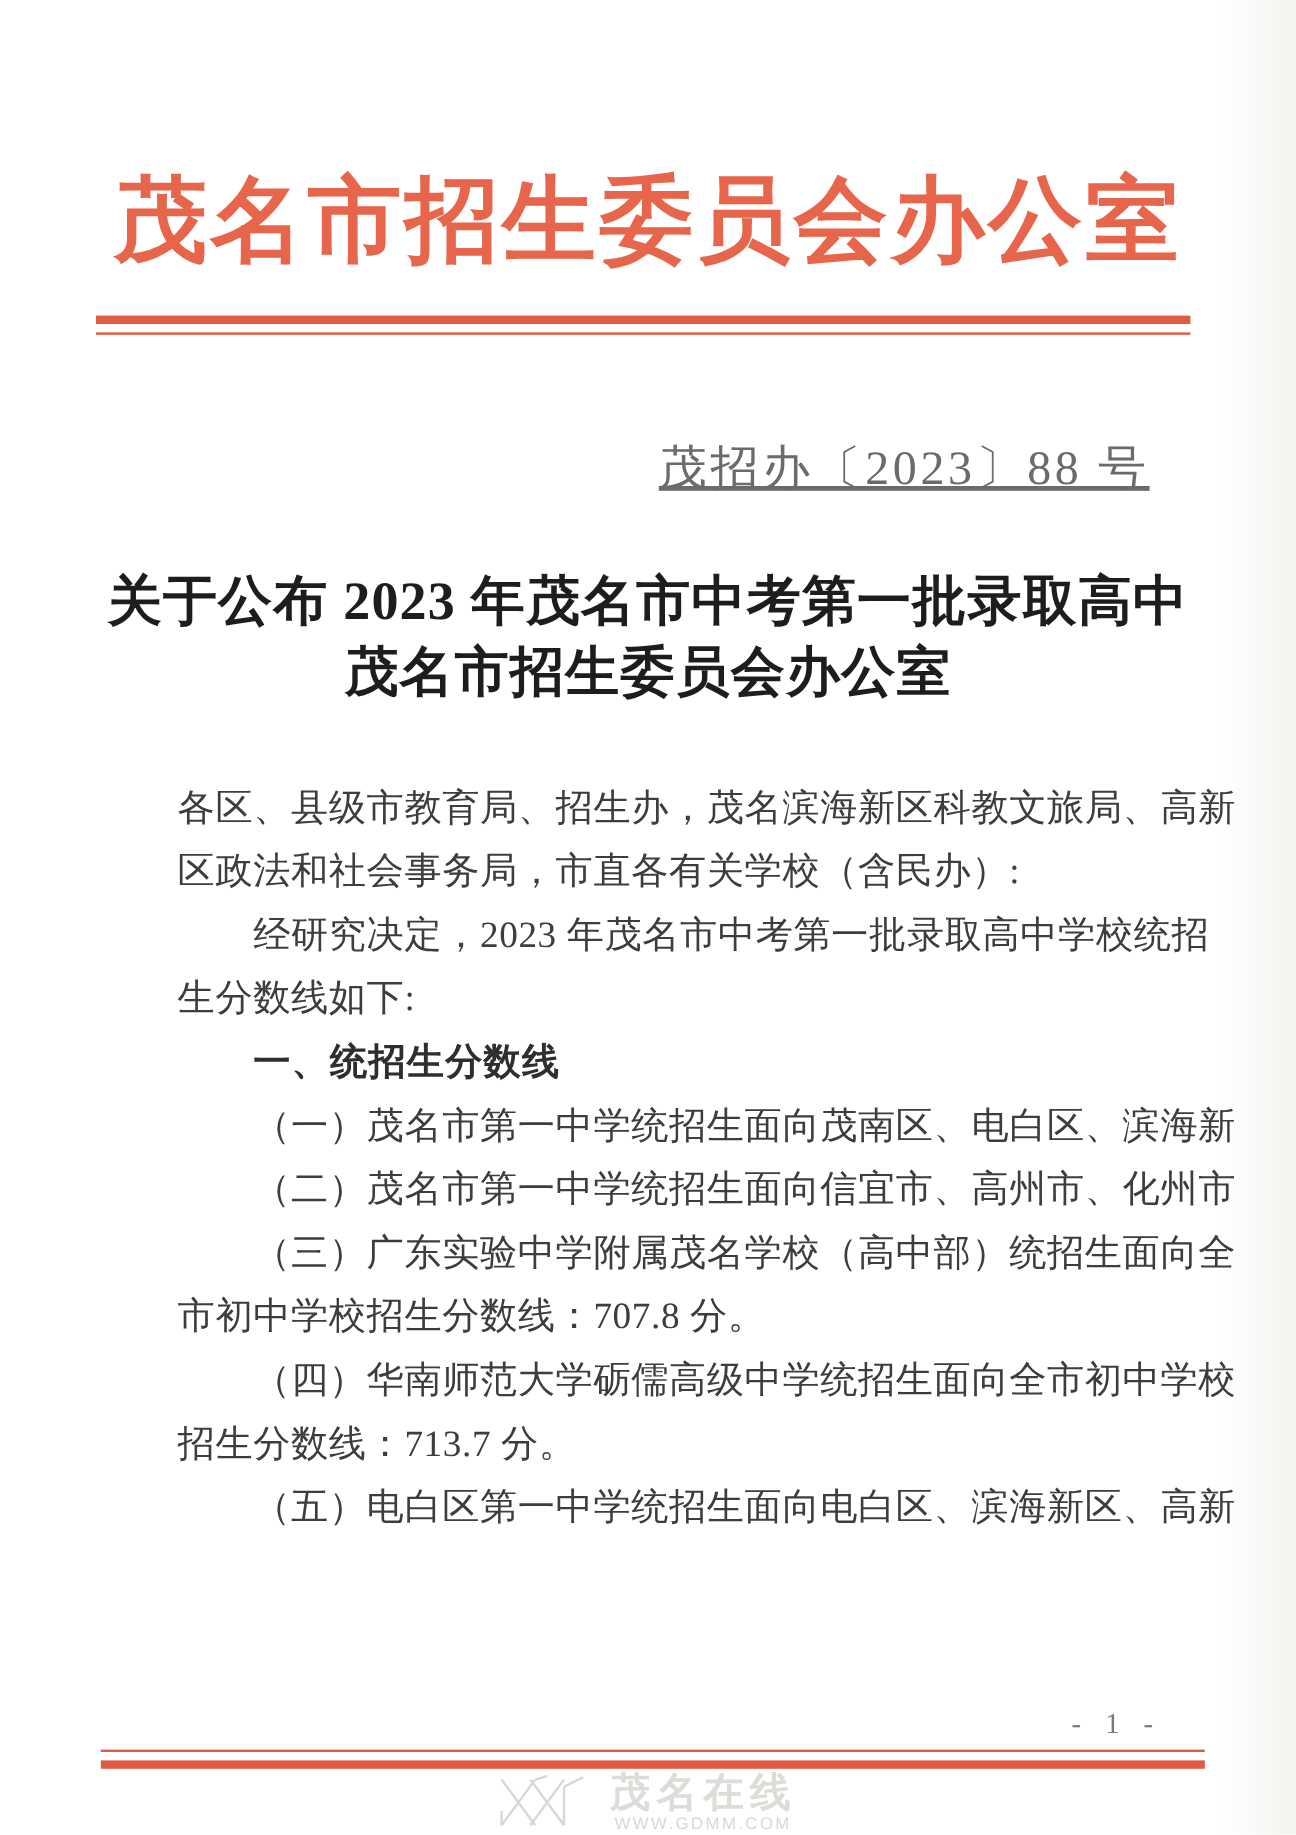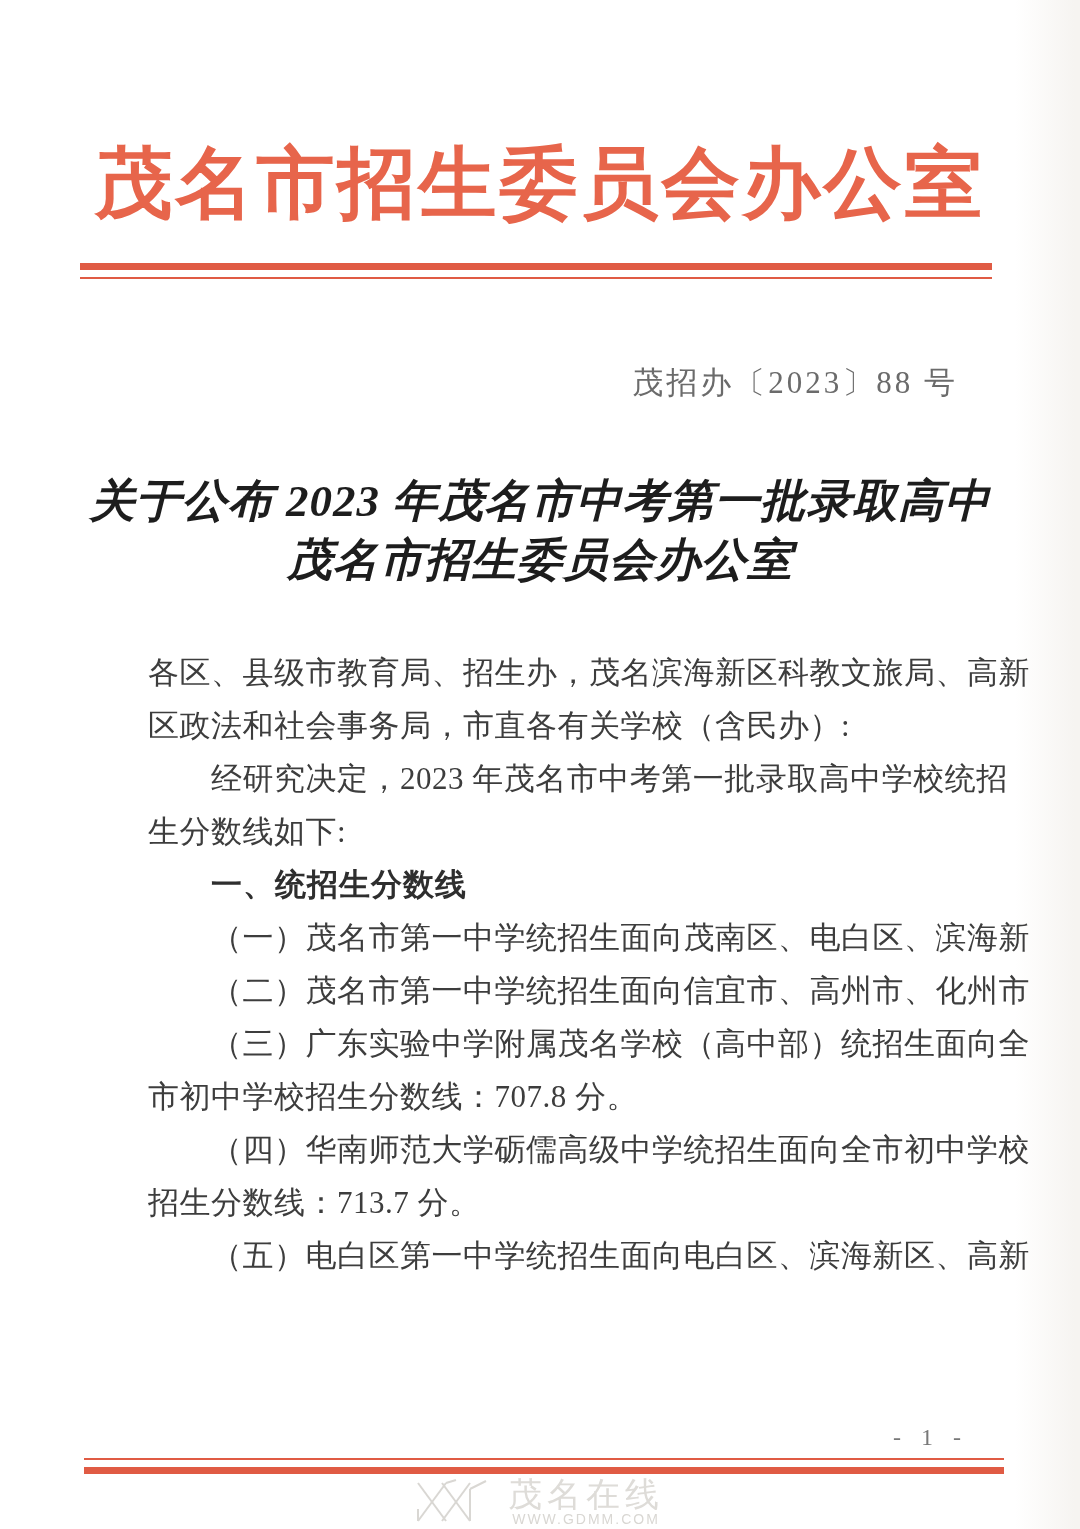--- a/index.html
+++ b/index.html
@@ -26,35 +26,35 @@
     margin: 0;
     white-space: nowrap;
   }
   .rule { position: absolute; left: 80px; right: 88px; background: #e05b44; }
   .rule-thick-top { top: 263px; height: 7px; }
   .rule-thin-top  { top: 277px; height: 2px; }
 
   
   .doc-number {
     position: absolute; top: 362px; right: 122px;
-    font-size: 31px; letter-spacing: 3px;
+    font-size: 40px; letter-spacing: 3px;
     color: #6b6b6b;
     white-space: nowrap;
+    text-decoration: underline;
   }
 
   
   .doc-title {
     position: absolute; top: 472px; left: 0; right: 0;
     text-align: center;
     font-size: 45px; font-weight: 700;
     line-height: 59px;
     letter-spacing: 1px;
     color: #1d1d1d;
     margin: 0;
-    font-style: italic;
   }
 
   
   .doc-body {
     position: absolute; top: 646px; left: 148px; right: 116px;
     font-size: 31px;
     line-height: 53px;
     letter-spacing: 0.5px;
     color: #3d3d3d;
   }
@@ -80,21 +80,21 @@
   .watermark {
     position: absolute; top: 1477px; left: 0; right: 0;
     display: flex; justify-content: center; align-items: flex-start;
     gap: 14px;
     color: #dcdad6;
   }
   .watermark-logo { flex: 0 0 auto; margin-top: 2px; }
   .watermark-texts { display: flex; flex-direction: column; align-items: center; }
   .watermark-name {
     font-family: "Liberation Sans", "DejaVu Sans", sans-serif;
-    font-size: 34px; font-weight: 400; letter-spacing: 5px;
+    font-size: 34px; font-weight: 700; letter-spacing: 5px;
     line-height: 34px;
     color: #dedcd8;
   }
   .watermark-url {
     font-family: "Liberation Sans", "DejaVu Sans", sans-serif;
     font-size: 14px; letter-spacing: 2px; line-height: 16px;
     color: #d9d7d3;
   }
 </style>
 </head>

